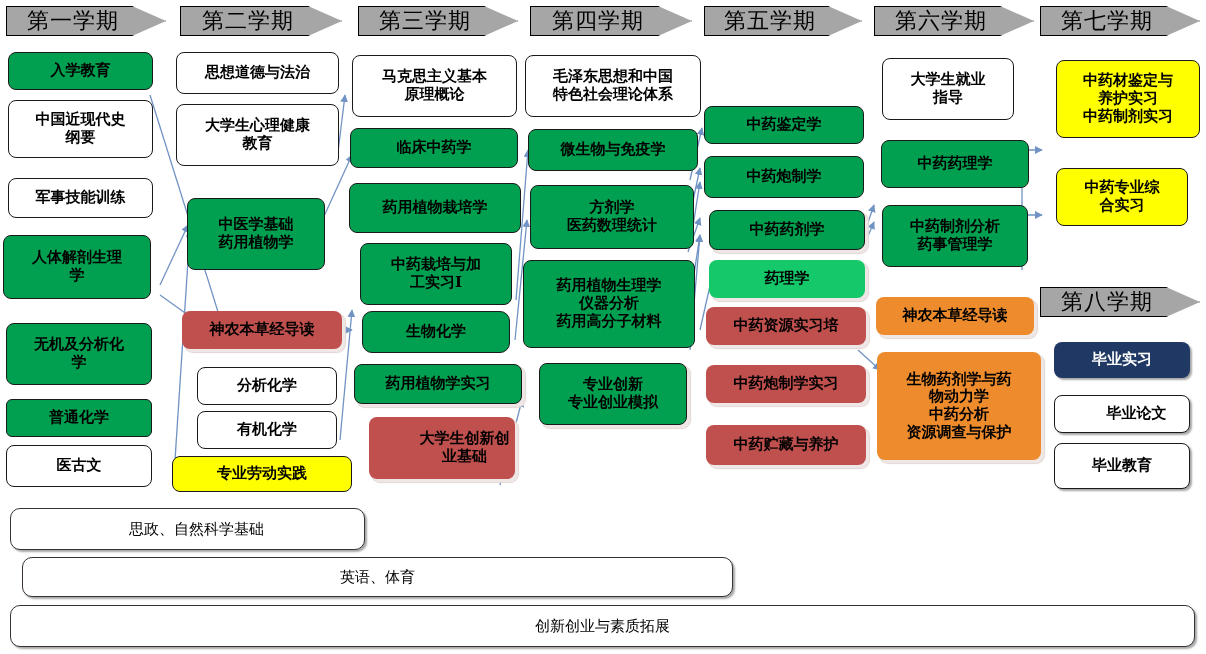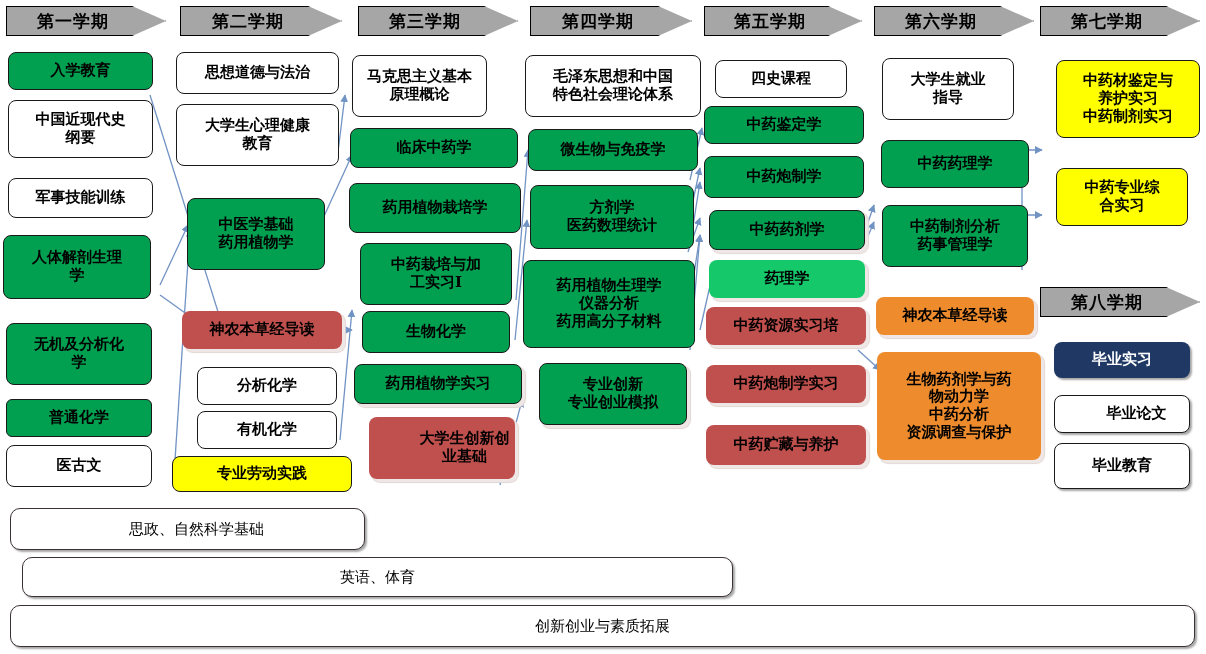--- a/index.html
+++ b/index.html
@@ -6,22 +6,22 @@
   html,body{margin:0;padding:0;background:#ffffff;}
   body{font-family:"Liberation Serif","DejaVu Serif",serif;}
   #canvas{position:relative;width:1206px;height:654px;overflow:hidden;background:#fff;}
 
   
   .sem{
     position:absolute;
     background:#a6a6a6;
     border:1px solid #000;
     color:#000;
-    font-weight:bold;
-    font-size:17px;
+    font-weight:normal;
+    font-size:22px;
     line-height:1;
     display:flex;
     align-items:center;
     justify-content:center;
     padding-right:26px;
     box-sizing:border-box;
     clip-path:polygon(0 0, calc(100% - 34px) 0, 100% 50%, calc(100% - 34px) 100%, 0 100%);
     letter-spacing:1px;
   }
 
@@ -176,33 +176,33 @@
   <div class="bx white" style="left:197px;top:367px;width:140px;height:38px;">
       <span>分析化学</span>
     </div>
   <div class="bx white" style="left:197px;top:411px;width:140px;height:38px;">
       <span>有机化学</span>
     </div>
   <div class="bx yellow" style="left:172px;top:456px;width:180px;height:36px;">
       <span>专业劳动实践</span>
     </div>
 
-  <div class="bx white" style="left:352px;top:55px;width:135px;height:62px;">
+  <div class="bx white" style="left:352px;top:55px;width:165px;height:62px;">
       <span class="ml">马克思主义基本<br>原理概论</span>
     </div>
   <div class="bx green" style="left:350px;top:128px;width:168px;height:40px;">
       <span>临床中药学</span>
     </div>
   <div class="bx green" style="left:349px;top:183px;width:172px;height:50px;">
       <span>药用植物栽培学</span>
     </div>
   <div class="bx green" style="left:360px;top:243px;width:152px;height:62px;">
       <span class="ml">中药栽培与加<br>工实习Ⅰ</span>
     </div>
-  <div class="bx green" style="left:362px;top:311px;width:148px;height:42px;">
+  <div class="bx green" style="left:362px;top:311px;width:148px;height:42px;border-radius:10px;">
       <span>生物化学</span>
     </div>
   <div class="bx green shadow" style="left:354px;top:364px;width:168px;height:40px;">
       <span>药用植物学实习</span>
     </div>
   <div class="bx red shadow" style="left:369px;top:417px;width:146px;height:62px;padding-left:48px;">
       <span class="ml">大学生创新创<br>业基础</span>
     </div>
 
   <div class="bx white" style="left:525px;top:55px;width:176px;height:62px;">
@@ -214,23 +214,20 @@
   <div class="bx green" style="left:530px;top:185px;width:164px;height:64px;">
       <span class="ml">方剂学<br>医药数理统计</span>
     </div>
   <div class="bx green" style="left:523px;top:260px;width:172px;height:88px;">
       <span class="ml">药用植物生理学<br>仪器分析<br>药用高分子材料</span>
     </div>
   <div class="bx green shadow" style="left:539px;top:363px;width:148px;height:62px;">
       <span class="ml">专业创新<br>专业创业模拟</span>
     </div>
 
-  <div class="bx white" style="left:715px;top:60px;width:132px;height:38px;">
-      <span>四史课程</span>
-    </div>
   <div class="bx green" style="left:704px;top:106px;width:160px;height:38px;">
       <span>中药鉴定学</span>
     </div>
   <div class="bx green" style="left:704px;top:156px;width:160px;height:42px;">
       <span>中药炮制学</span>
     </div>
   <div class="bx green shadow" style="left:709px;top:210px;width:156px;height:40px;">
       <span>中药药剂学</span>
     </div>
   <div class="bx lgreen shadow" style="left:709px;top:260px;width:156px;height:38px;">

